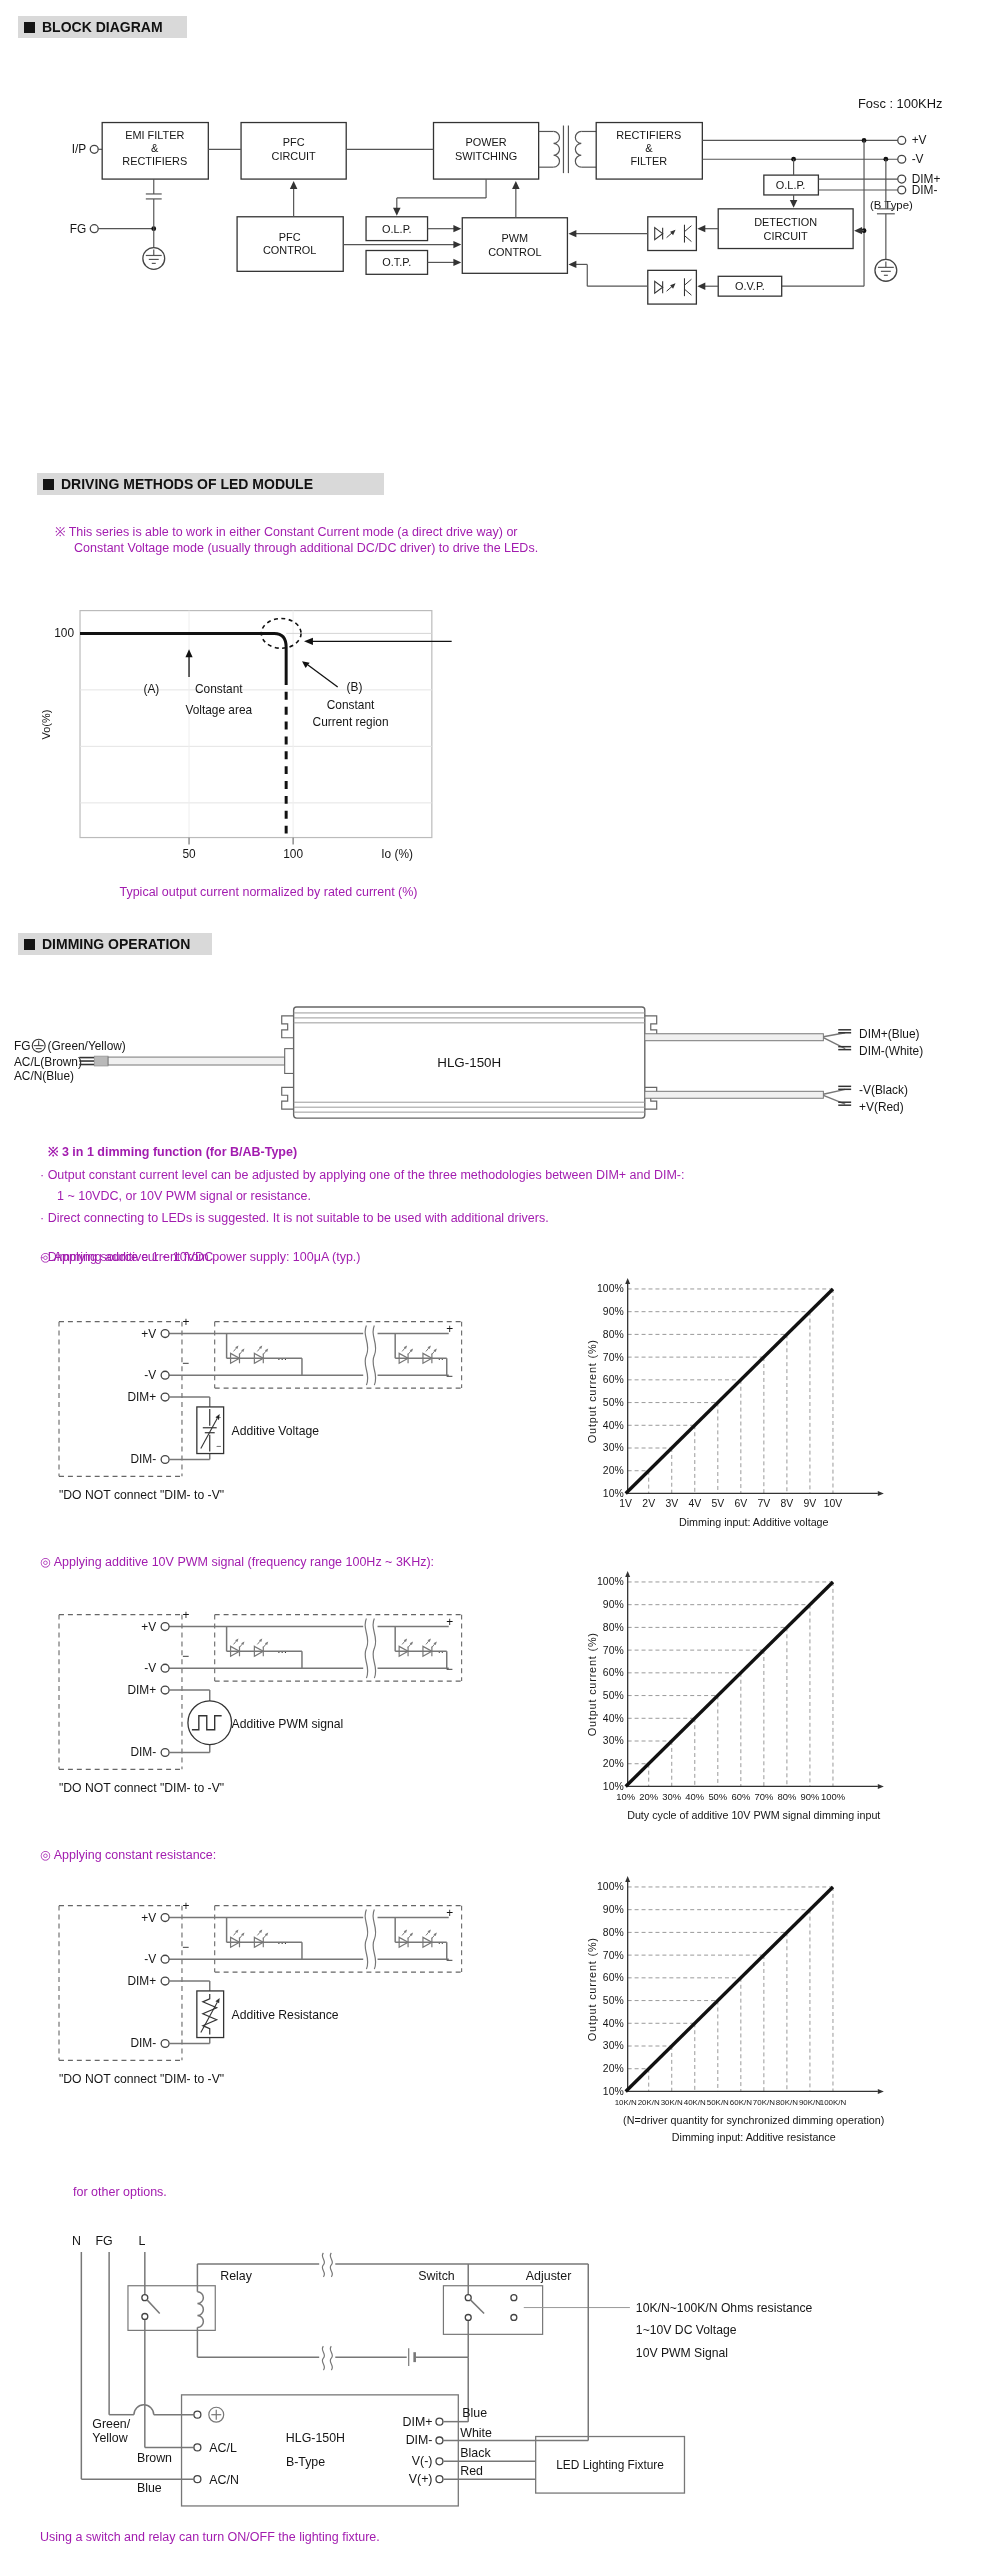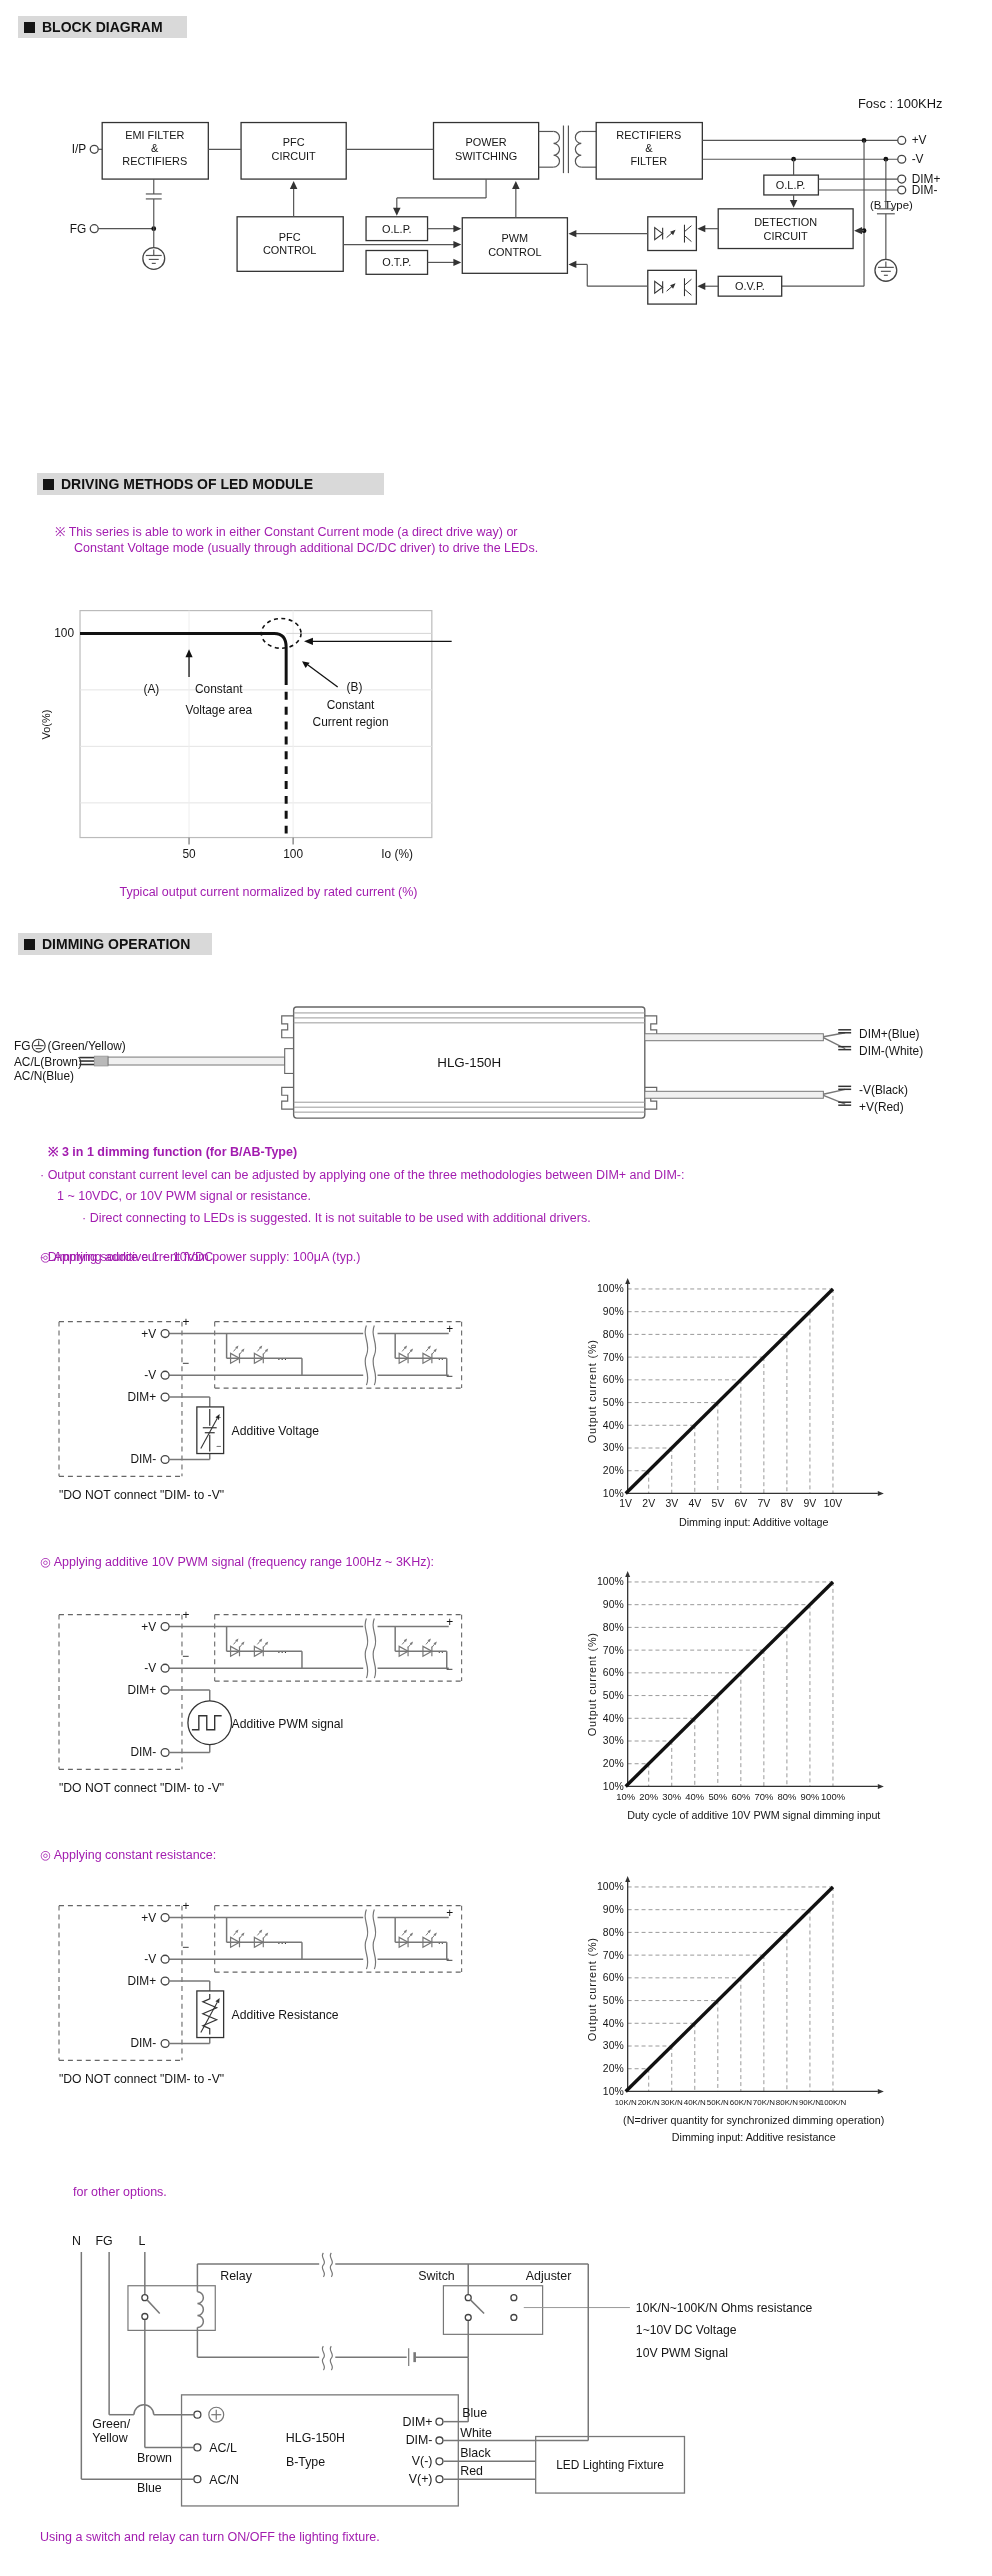--- a/index.html
+++ b/index.html
@@ -295,21 +295,21 @@
     <line x1="845" y1="111" x2="858" y2="111" stroke="#333" stroke-width="1.5"></line>
     <line x1="845" y1="114" x2="858" y2="114" stroke="#333" stroke-width="1.5"></line>
     <text x="866" y="103" font-size="12">-V(Black)</text>
     <text x="866" y="120" font-size="12">+V(Red)</text>
   </svg>
   </div>
 
   <div class="abs txt bold" style="left:48px;top:1143px;">※ 3 in 1 dimming function (for B/AB-Type)</div>
   <div class="abs txt" style="left:40px;top:1168px;">· Output constant current level can be adjusted by applying one of the three methodologies between DIM+ and DIM-:</div>
   <div class="abs txt" style="left:57px;top:1189px;">1 ~ 10VDC, or 10V PWM signal or resistance.</div>
-  <div class="abs txt" style="left:40px;top:1211px;margin-left:42px;">· Direct connecting to LEDs is suggested. It is not suitable to be used with additional drivers.</div>
+  <div class="abs txt" style="left:40px;top:1211px;">· Direct connecting to LEDs is suggested. It is not suitable to be used with additional drivers.</div>
   <div class="abs txt" style="left:40px;top:1250px;">· Dimming source current from power supply: 100μA (typ.)</div>
 
   <div class="abs txt" style="left:40px;top:1249px;">◎ Applying additive 1 ~ 10VDC</div>
   <div class="abs txt" style="left:40px;top:1554px;">◎ Applying additive 10V PWM signal (frequency range 100Hz ~ 3KHz):</div>
   <div class="abs txt" style="left:40px;top:1847px;">◎ Applying constant resistance:</div>
 
   <div class="abs" style="left:40px;top:1280px;">
       <svg id="w1" width="516" height="238" viewBox="0 0 520 240">
         <line x1="19" y1="42" x2="143" y2="42" stroke="#666" stroke-width="1.1" stroke-dasharray="5,4"></line>
         <line x1="143" y1="42" x2="143" y2="198" stroke="#666" stroke-width="1.1" stroke-dasharray="5,4"></line>

